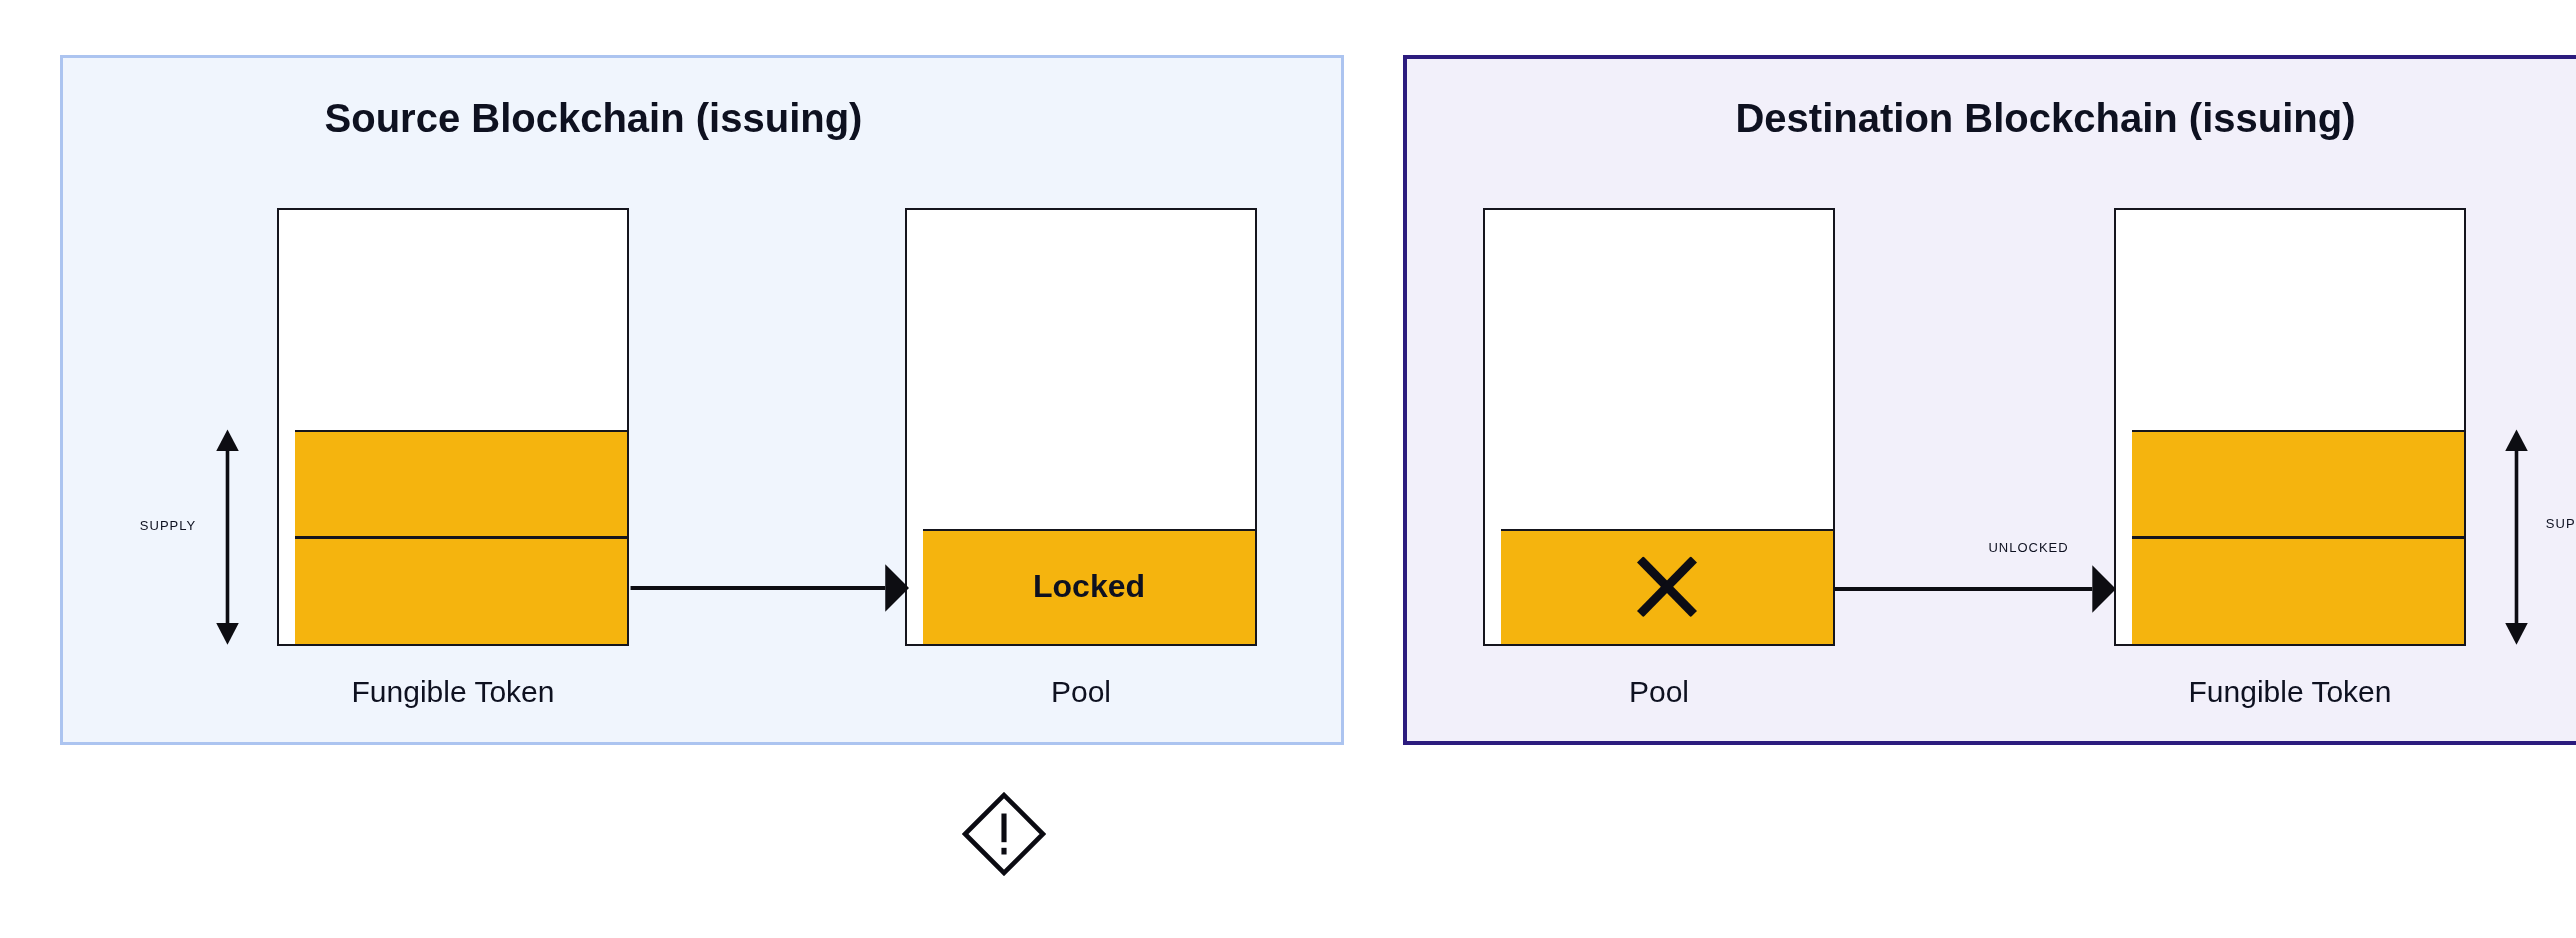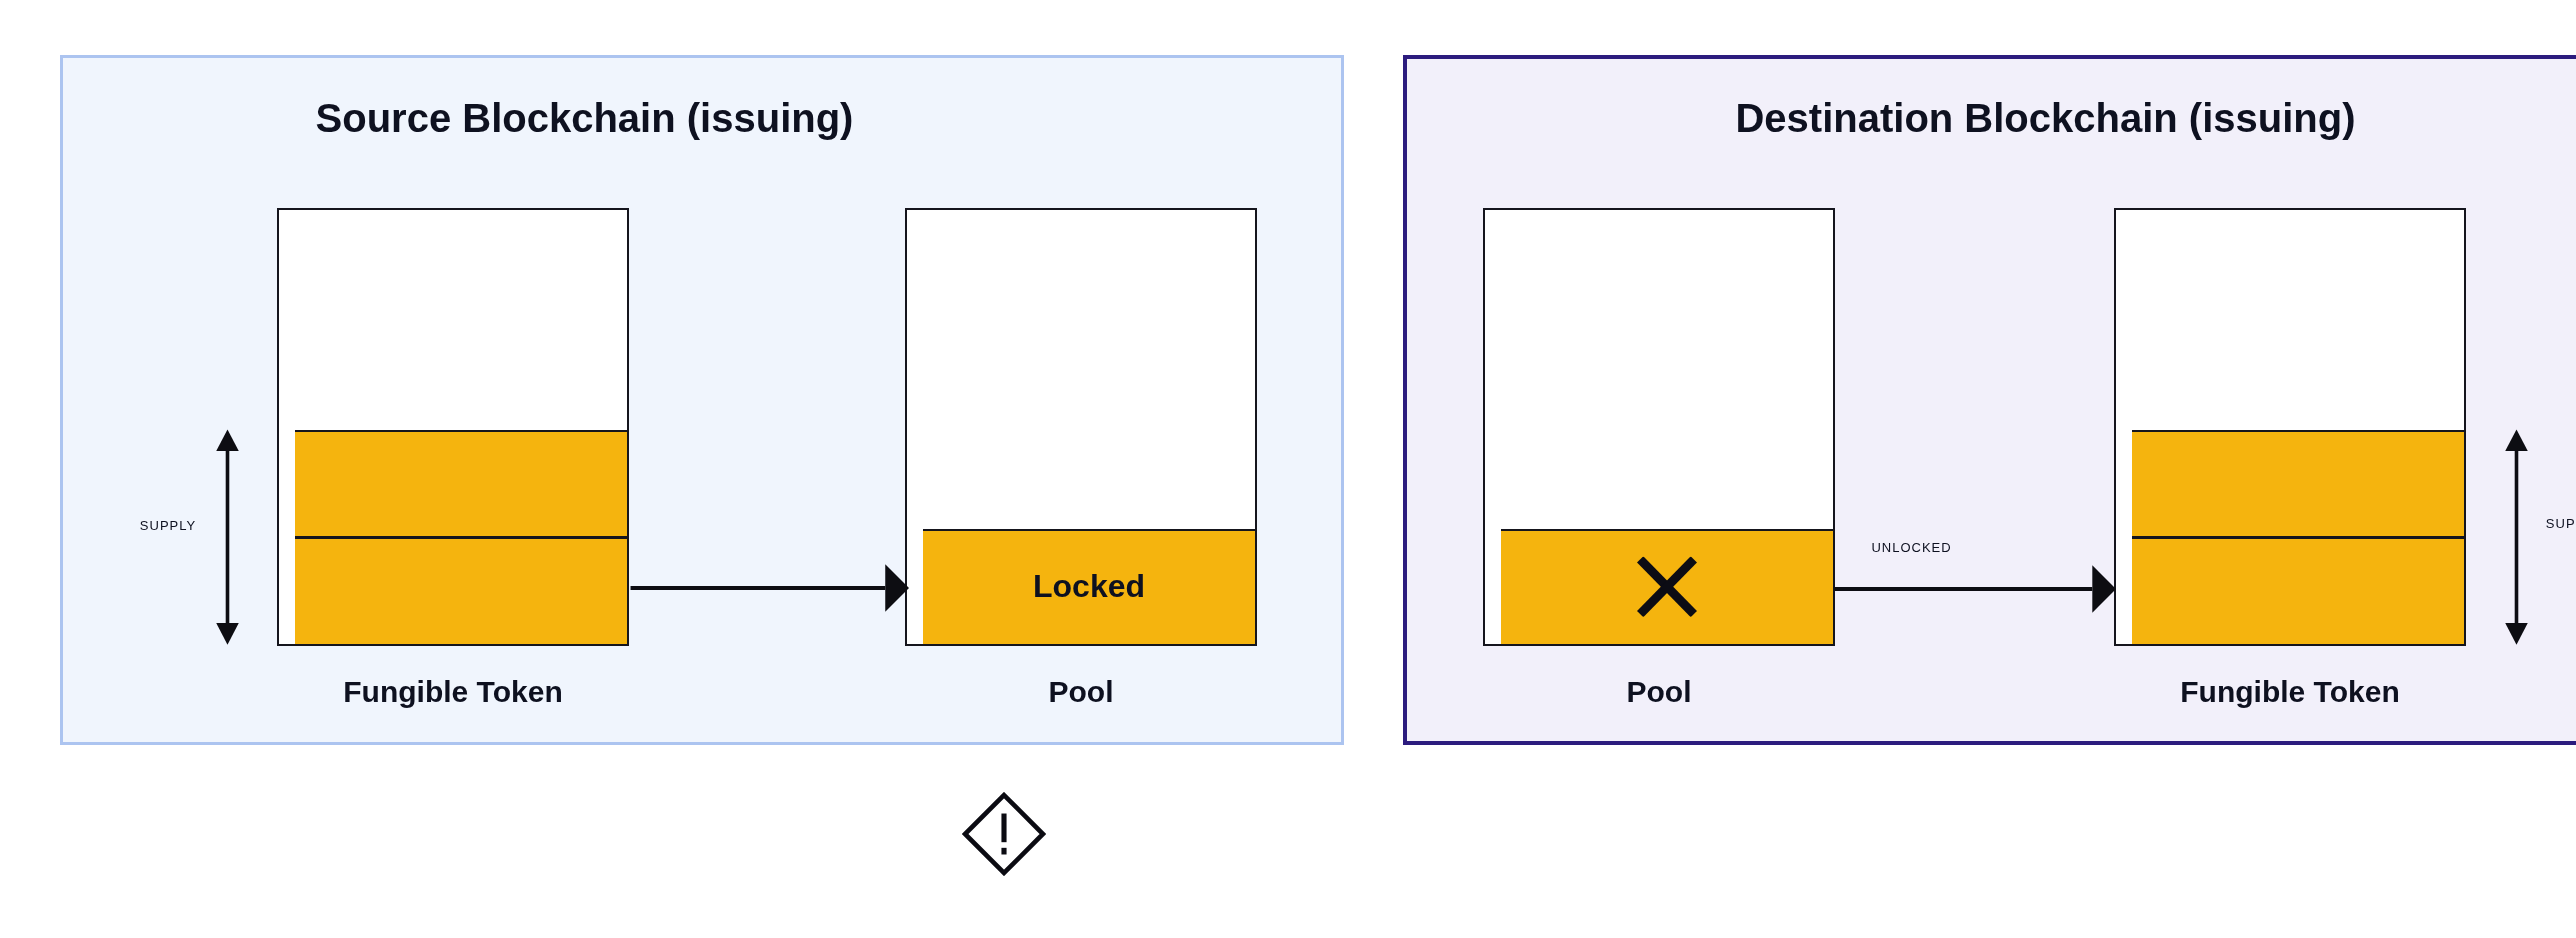--- a/index.html
+++ b/index.html
@@ -26,21 +26,21 @@
   
   .panel{position:absolute;top:55px;height:690px;box-sizing:border-box;}
   .panel.source{left:60px;width:1284px;background:var(--source-panel-bg);border:3.1px solid var(--source-panel-border);}
   .panel.dest{left:1403px;width:1285px;background:var(--dest-panel-bg);border:4.1px solid var(--dest-panel-border);}
 
   .panel-title{
     position:absolute;top:96px;line-height:1.1;
     font-size:40px;font-weight:700;text-align:center;
     letter-spacing:0px;color:var(--text-color);
   }
-  .panel-title.source{left:60px;width:1049px;}
+  .panel-title.source{left:60px;width:1049px;padding-left:9px;}
   .panel-title.dest{left:1403px;width:1285px;}
 
   
   .bar{
     position:absolute;top:208px;width:352px;height:438px;
     box-sizing:border-box;background:#FFFFFF;
     border:2.6px solid var(--bar-border);
   }
   .bar .fill{
     position:absolute;left:16px;right:0;bottom:0;
@@ -64,36 +64,36 @@
     text-align:center;font-size:32px;font-weight:600;color:var(--text-color);
   }
   .cross-wrap{
     position:absolute;left:50%;top:50%;transform:translate(-50%,-52%);
     width:64px;height:60px;
   }
 
   
   .bar-label{
     position:absolute;top:674px;width:352px;
-    text-align:center;font-size:30px;font-weight:700;line-height:1.2;
+    text-align:center;font-size:30px;font-weight:400;line-height:1.2;
     color:var(--text-color);
   }
   #label-src-token{left:277px;}
   #label-src-pool{left:905px;}
   #label-dst-pool{left:1483px;}
   #label-dst-token{left:2114px;}
 
   
   .small-caps{
     position:absolute;font-size:13px;font-weight:400;letter-spacing:1px;
     color:var(--text-color);text-align:center;line-height:1.2;
   }
   #supply-left{left:106px;top:518px;width:124px;}
   #supply-right{left:2512px;top:516px;width:124px;}
-  #unlocked-label{left:1834px;top:540px;width:155px;}
+  #unlocked-label{left:1951px;top:540px;width:155px;}
 
   
   .arrow-svg{position:absolute;}
   #arrow-src{left:629px;top:562px;}
   #arrow-dst{left:1833px;top:563px;}
   #supply-arrow-left{left:207px;top:428px;}
   #supply-arrow-right{left:2496px;top:428px;}
 
   
   .caption-icon{position:absolute;left:962px;top:792px;}

